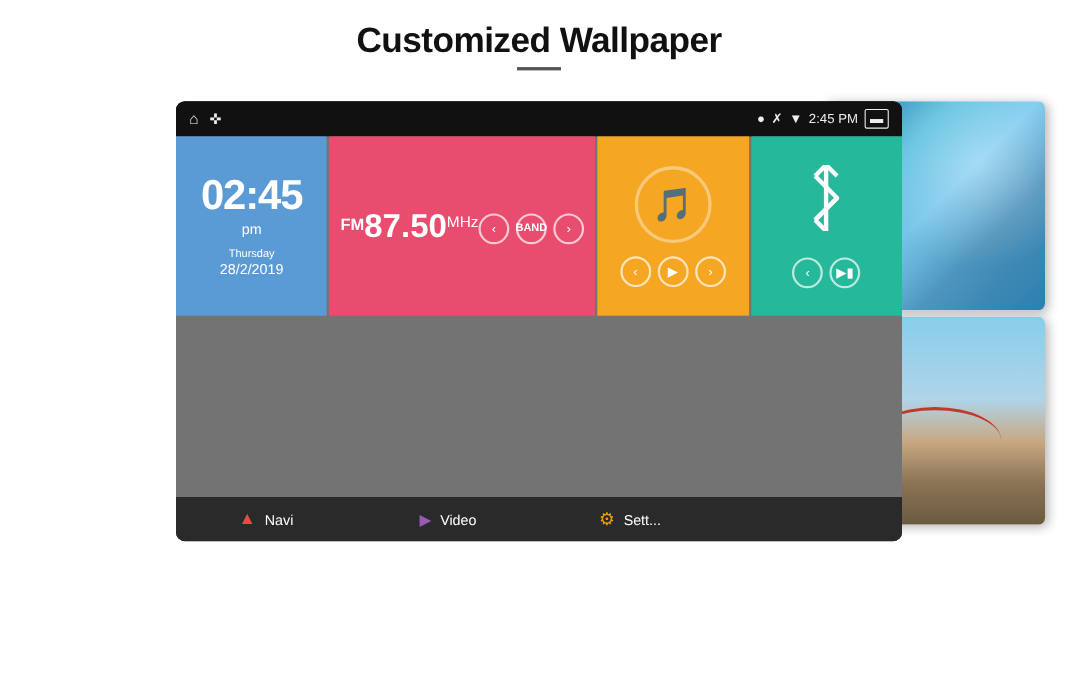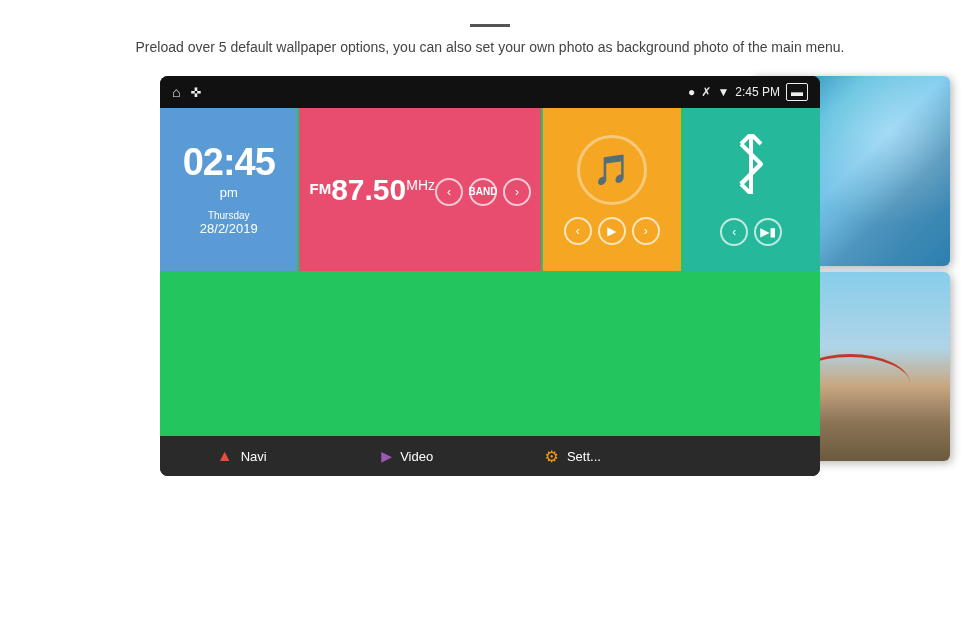--- a/index.html
+++ b/index.html
@@ -82,21 +82,21 @@
       font-size: 13px;
     }
 
     
     .main-grid {
       display: grid;
       grid-template-columns: 1fr 1fr 1fr 1fr;
       grid-template-rows: 1fr 1fr;
       height: calc(400px - 32px - 40px);
       gap: 2px;
-      background: #22c55e;
+      background: #737373;
     }
 
     
     .tile-clock {
       background: #5b9bd5;
       display: flex;
       flex-direction: column;
       align-items: center;
       justify-content: center;
       color: #fff;
@@ -258,22 +258,22 @@
       width: 60%;
       height: 30%;
       border-top: 3px solid #c0392b;
       border-radius: 50% 50% 0 0;
     }
   </style>
 </head>
 <body>
 
 <div class="page-header">
+  <div class="page-title">Customized Wallpaper</div>
   <div class="title-divider"></div>
-  <div class="page-subtitle">Preload over 5 default wallpaper options, you can also set your own photo as background photo of the main menu.</div>
 </div>
 
 <div class="content-area">
 
   <div class="device-main">
 
     <div class="status-bar">
       <div class="status-left">
         <span style="font-size:14px;">⌂</span>
         <span style="font-size:13px;">✜</span>

